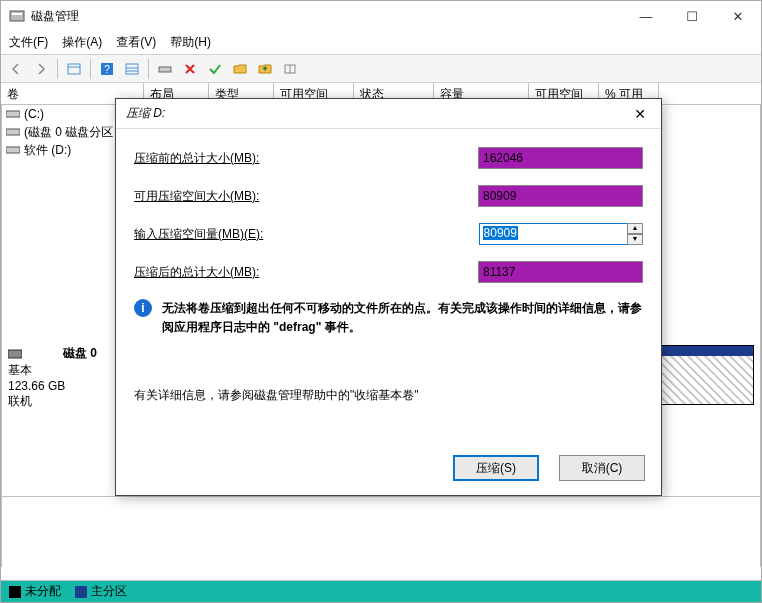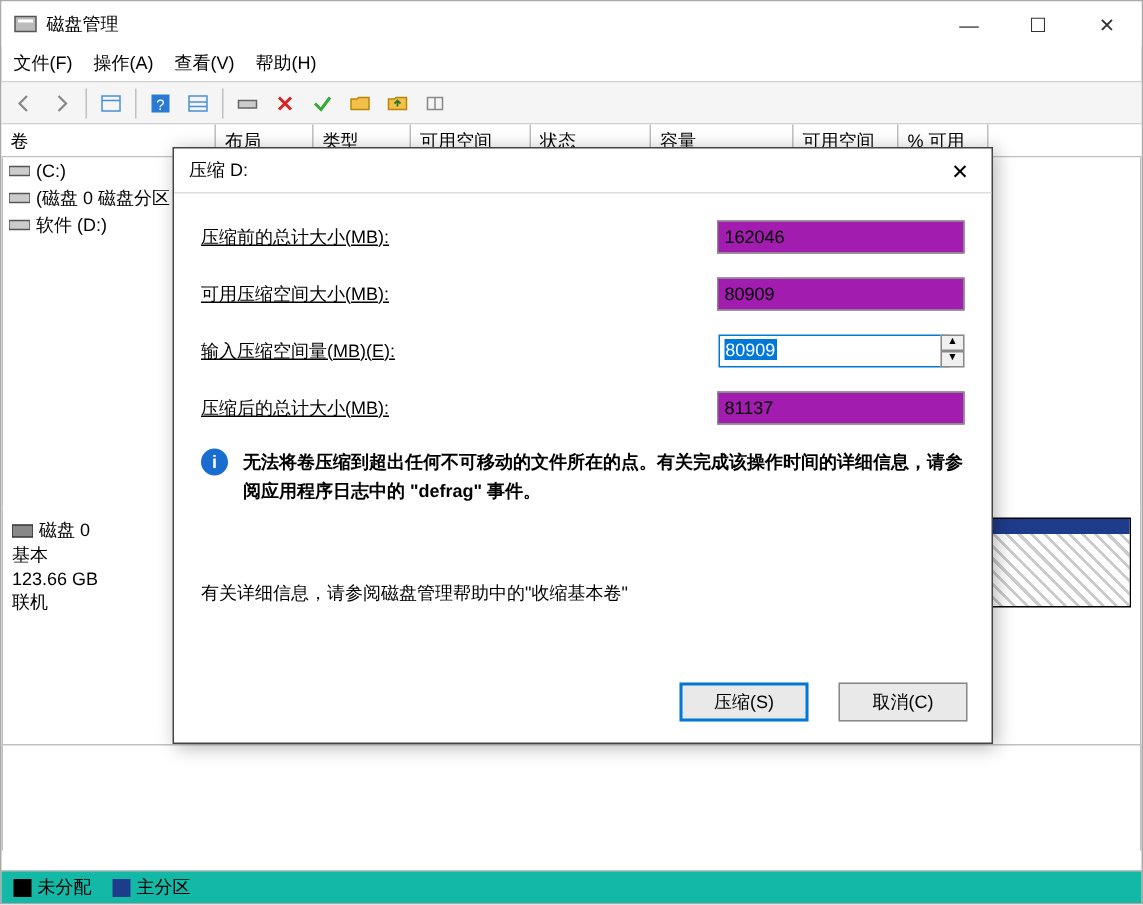--- a/index.html
+++ b/index.html
@@ -15,33 +15,33 @@
     .toolbar { height: 28px; display: flex; align-items: center; padding-left: 4px; border-bottom: 1px solid #d0d0d0; gap: 3px; background: #f5f5f5; }
     .tb-btn { width: 22px; height: 22px; display: flex; align-items: center; justify-content: center; border: 1px solid transparent; background: #f5f5f5; }
     .tb-sep { width: 1px; height: 20px; background: #c0c0c0; margin: 0 2px; }
     .table-header { display: flex; height: 22px; background: #fff; border-bottom: 1px solid #c0c0c0; font-size: 12px; }
     .th { border-right: 1px solid #c0c0c0; padding: 3px 6px; overflow: hidden; white-space: nowrap; }
     .vol-list { flex: 1; background: #fff; font-size: 12px; }
     .vol-row { display: flex; align-items: center; height: 18px; padding-left: 4px; }
     .vol-icon { width: 14px; height: 12px; margin-right: 4px; }
     .disk-panel { height: 158px; border: 1px solid #c0c0c0; border-top: none; display: flex; background: #fff; }
     .disk-info { width: 115px; padding: 6px; font-size: 12px; border-right: 1px solid #c0c0c0; }
-    .disk-info .disk-name { font-weight: normal; display: flex; align-items: center; }
+    .disk-info .disk-name { font-weight: bold; display: flex; align-items: center; gap: 37px; }
     .disk-layout { flex: 1; position: relative; }
     .disk-bar { position: absolute; top: 6px; left: 0; right: 6px; height: 60px; display: flex; }
     .part { border: 1px solid #000; flex: 1; position: relative; }
     .part-stripe { position: absolute; top: 0; left: 0; right: 0; height: 10px; background: #1e3c8c; }
     .part-hatch { position: absolute; top: 10px; left: 0; right: 0; bottom: 0; background: repeating-linear-gradient(45deg, #ccc, #ccc 2px, #fff 2px, #fff 6px); }
     .legend { position: absolute; bottom: 0; left: 0; right: 0; height: 22px; border-top: 1px solid #c0c0c0; display: flex; align-items: center; padding-left: 8px; font-size: 12px; background: #14b8a6; }
     .legend-sq { width: 12px; height: 12px; margin-right: 4px; display: inline-block; }
     .legend-item { display: flex; align-items: center; margin-right: 14px; }
 
     
     .dialog { position: absolute; left: 115px; top: 98px; width: 547px; height: 398px; background: #fff; border: 1px solid #444; box-shadow: 2px 2px 12px rgba(0,0,0,0.3); }
-    .dlg-title { height: 30px; display: flex; align-items: center; padding-left: 10px; font-size: 12px; border-bottom: 1px solid #ddd; }
+    .dlg-title { height: 30px; display: flex; align-items: center; padding-left: 10px; font-size: 12px; border-bottom: 1px solid #ddd; font-style: italic; }
     .dlg-close { position: absolute; right: 0; top: 0; width: 42px; height: 30px; display: flex; align-items: center; justify-content: center; font-size: 14px; }
     .dlg-body { padding: 18px 18px 0 18px; font-size: 12px; }
     .fld-row { display: flex; align-items: center; margin-bottom: 16px; }
     .fld-label { width: 215px; text-decoration: underline; }
     .fld-input { width: 170px; height: 22px; border: 1px solid #888; padding: 2px 4px; font-size: 12px; background: #fff; }
     .fld-input.readonly { background: #a21caf; border: 1px solid #888; }
     .fld-input.active { border: 1px solid #0078d7; }
     .spinner { display: inline-flex; flex-direction: column; margin-left: -1px; }
     .spin-btn { width: 16px; height: 11px; border: 1px solid #888; background: #f0f0f0; font-size: 7px; line-height: 7px; text-align: center; }
     .info-row { display: flex; margin-top: 6px; }

